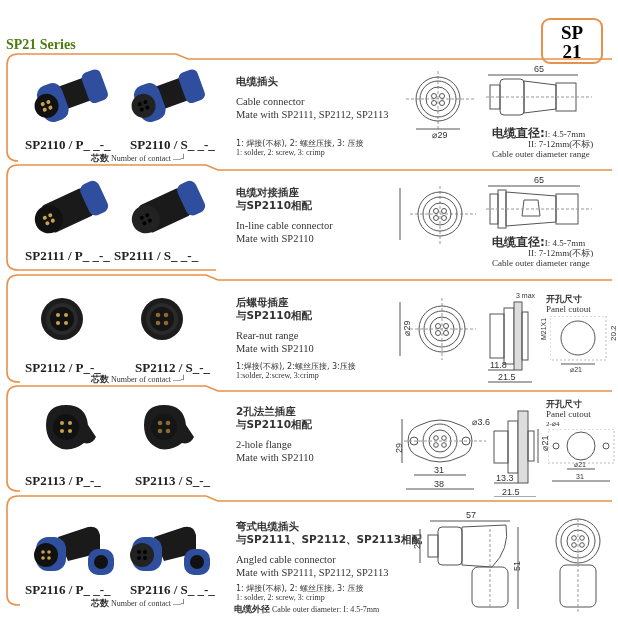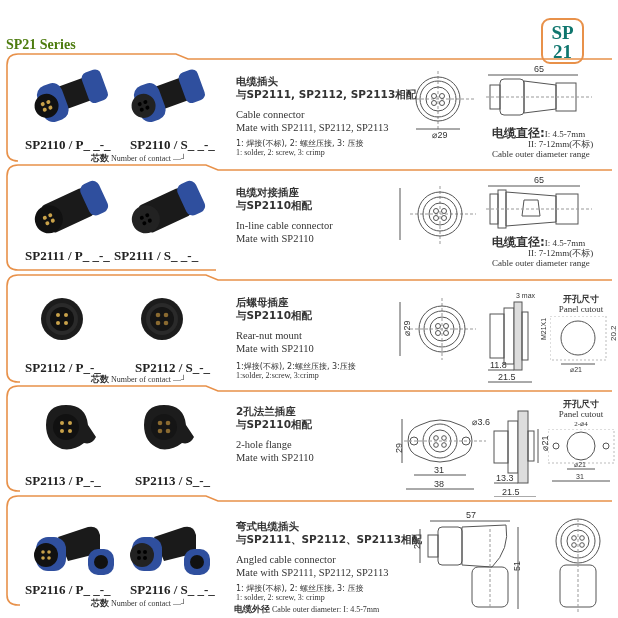--- a/index.html
+++ b/index.html
@@ -1,33 +1,33 @@
 <!DOCTYPE html>
 <html><head>
 <meta charset="utf-8">
 <style>
 *{box-sizing:border-box;margin:0;padding:0}
 body{width:618px;height:618px;background:#fff;position:relative;overflow:hidden;font-family:"Liberation Serif",serif;color:#222}
 .series-title{position:absolute;left:6px;top:37px;font-size:14px;font-weight:bold;color:#4d7c0f}
-.badge{position:absolute;left:541px;top:18px;width:43px;height:46px;border:2px solid #e8914a;border-radius:9px;text-align:center;font-weight:bold;font-size:19px;line-height:19px;padding-top:3px;color:#0f766e;background:#fff}
+.badge{position:absolute;left:541px;top:18px;width:62px;height:46px;border:2px solid #e8914a;border-radius:9px;text-align:center;font-weight:bold;font-size:19px;line-height:19px;padding-top:3px;color:#000000;background:#fff}
 .sec{position:absolute;left:6px;width:612px}
 .frame{position:absolute;left:0;top:0;width:100%;height:100%}
 .prod{position:absolute}
 .code{position:absolute;font-weight:bold;font-size:13px;white-space:nowrap;color:#222}
 .desc{position:absolute;font-size:10.5px;line-height:13px;white-space:nowrap;color:#333}
 .desc .cn{font-family:"DejaVu Sans",sans-serif;font-size:10.5px;font-weight:bold}
 .desc .gap{height:7px}
 .note{position:absolute;font-size:8px;line-height:9px;white-space:nowrap;color:#333}
 .note .cn{font-family:"DejaVu Sans",sans-serif;font-size:8px}
 .note .cnb{font-family:"DejaVu Sans",sans-serif;font-size:9px;font-weight:bold}
 .drw{position:absolute}
 .dim{font-family:"Liberation Sans",sans-serif;font-size:9px;fill:#333}
 .lbl{position:absolute;font-size:9px;line-height:10px;white-space:nowrap;color:#333}
 .lbl .cn{font-family:"DejaVu Sans",sans-serif;font-size:12px;font-weight:bold}
-.pc{position:absolute;text-align:center;font-size:9px;line-height:10px;color:#333}
+.pc{position:absolute;font-size:9px;line-height:10px;color:#333}
 .pc .cn{font-family:"DejaVu Sans",sans-serif;font-size:9px;font-weight:bold}
 </style>
 </head>
 <body>
 
 <div class="series-title">SP21  Series</div>
 <div class="badge">
   <div>SP</div>
   <div>21</div>
 </div>
@@ -61,21 +61,20 @@
         <circle cx="17" cy="33" r="2" fill="#000"></circle>
     </g>
   </svg>
   <div class="code" style="left:19px;top:84px">SP2110 / P_ _-_</div>
   <div class="code" style="left:124px;top:84px">SP2110 / S_ _-_</div>
   <div class="note" style="left:85px;top:101px">
     <span class="cnb">芯数</span> <span>Number of contact</span> —┘
   </div>
   <div class="desc" style="left:230px;top:22px">
     <div class="cn">电缆插头</div>
-    <div class="cn">与SP2111, SP2112, SP2113相配</div>
     <div class="gap"></div>
     <div>Cable connector</div>
     <div>Mate with SP2111, SP2112, SP2113</div>
   </div>
   <div class="note" style="left:230px;top:86px">
     <div class="cn">1: 焊接(不标), 2: 螺丝压接, 3: 压接</div>
     <div>1: solder, 2: screw, 3: crimp</div>
   </div>
   <svg class="drw" style="left:400px;top:18px" width="70" height="70">
     <line x1="0" y1="28" x2="70" y2="28" stroke="#999" stroke-dasharray="3,2"></line>
@@ -197,21 +196,21 @@
   </svg>
   <div class="code" style="left:19px;top:86px">SP2112 / P_-_</div>
   <div class="code" style="left:129px;top:86px">SP2112 / S_-_</div>
   <div class="note" style="left:85px;top:101px">
     <span class="cnb">芯数</span> <span>Number of contact</span> —┘
   </div>
   <div class="desc" style="left:230px;top:22px">
     <div class="cn">后螺母插座</div>
     <div class="cn">与SP2110相配</div>
     <div class="gap"></div>
-    <div>Rear-nut mount</div>
+    <div>Rear-nut range</div>
     <div>Mate with  SP2110</div>
   </div>
   <div class="note" style="left:230px;top:88px">
     <div class="cn">1:焊接(不标), 2:螺丝压接, 3:压接</div>
     <div>1:solder, 2:screw, 3:crimp</div>
   </div>
   <svg class="drw" style="left:390px;top:22px" width="80" height="70">
     <line x1="4" y1="6" x2="4" y2="60" stroke="#555"></line>
     <text x="6" y="40" class="dim" transform="rotate(-90 10 36)">⌀29</text>
     <line x1="14" y1="33" x2="80" y2="33" stroke="#999" stroke-dasharray="3,2"></line>

